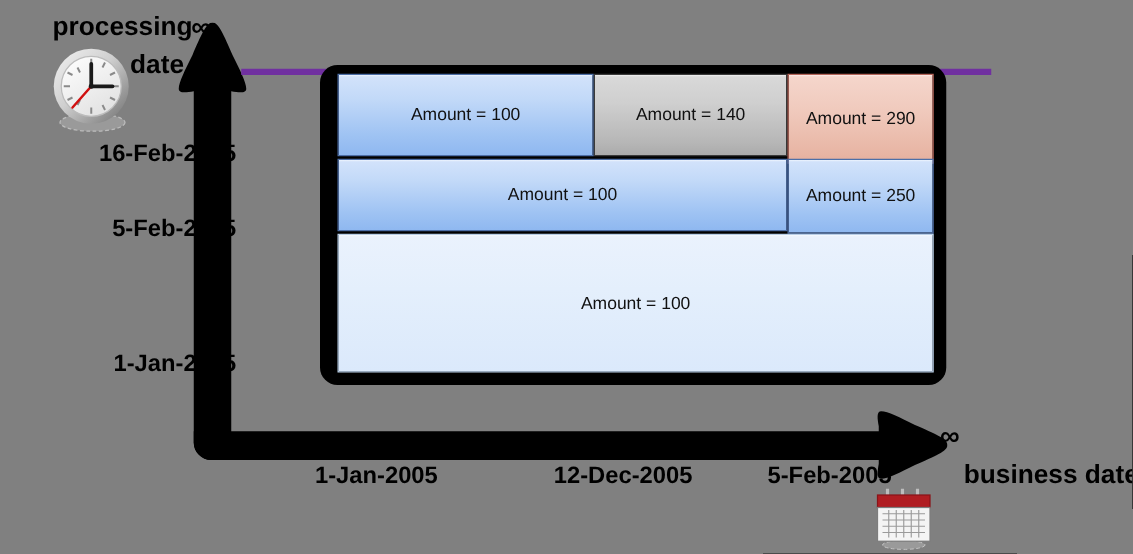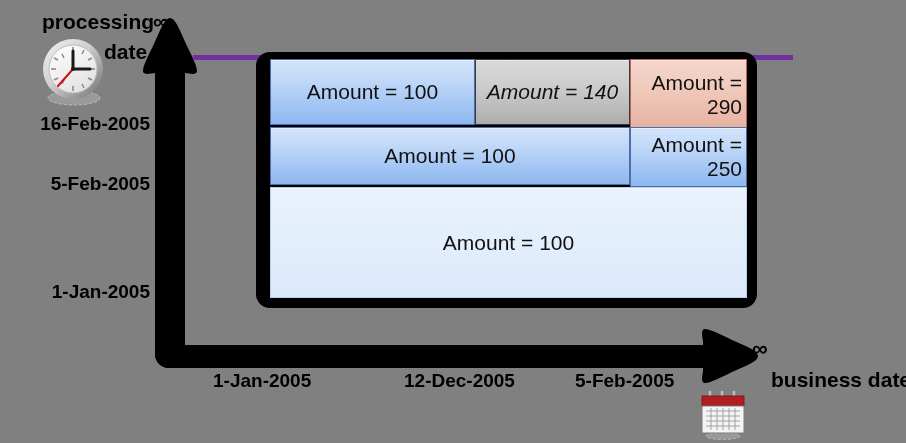--- a/index.html
+++ b/index.html
@@ -41,39 +41,40 @@
     background:#000;border-radius:14px;
   }
   .grid{
     position:absolute;left:270px;top:59px;width:477px;height:239px;
   }
   .row{position:absolute;left:0;display:flex;}
   .cell{
     box-sizing:border-box;
     border:1px solid #4d6fa8;
     display:flex;align-items:center;justify-content:center;
-    text-align:right;
-    font-size:21px;
+    text-align:left;
+    font-size:14px;
     line-height:1.12;
     color:#111;
     padding:0 4px;
     box-shadow:inset 0 1px 0 rgba(255,255,255,.45);
   }
   .c-blue{background:linear-gradient(180deg,#d3e3fb 0%,#c2d9f8 30%,#9fc3f3 75%,#8fb8f0 100%);}
   .c-blue-pale{background:linear-gradient(180deg,#eaf2fd 0%,#e4effc 40%,#dbe9fb 100%);border-color:#b9cfe8;}
   .c-gray{background:linear-gradient(180deg,#d9d9d9 0%,#cfcfcf 35%,#b6b6b6 85%,#ababab 100%);border-color:#3a3a3a;}
   .c-pink{background:linear-gradient(180deg,#f5d6cc 0%,#f0cabd 40%,#e8b5a4 90%,#e5ae9c 100%);border-color:#b5655a;}
 
   
   .axis-label{
     position:absolute;
     font-family:"Liberation Sans", sans-serif;
     font-weight:bold;
     font-size:19px;
     white-space:nowrap;
+    margin-left:39px;
   }
   .ylab{text-align:right;}
   .title-txt{
     position:absolute;font-weight:bold;font-size:21px;white-space:nowrap;text-align:center;
   }
   .inf{
     position:absolute;font-weight:bold;font-size:22px;
   }
 
   
@@ -169,21 +170,21 @@
       </g>
     </svg>
   </div>
 
   <div class="frame"></div>
 
   <div class="grid">
 
     <div class="row" style="top:0px;height:66px;">
       <div class="cell c-blue" style="width:205px;height:66px;">Amount = 100</div>
-      <div class="cell c-gray" style="width:155px;height:66px;font-style:italic;">Amount = 140</div>
+      <div class="cell c-gray" style="width:155px;height:66px;">Amount = 140</div>
       <div class="cell c-pink" style="width:117px;height:72px;">Amount = 290</div>
     </div>
 
     <div class="row" style="top:68px;height:58px;">
       <div class="cell c-blue" style="width:360px;height:58px;">Amount = 100</div>
       <div class="cell c-blue" style="width:117px;height:60px;">Amount = 250</div>
     </div>
 
     <div class="row" style="top:128px;height:111px;">
       <div class="cell c-blue-pale" style="width:477px;height:111px;">Amount = 100</div>

